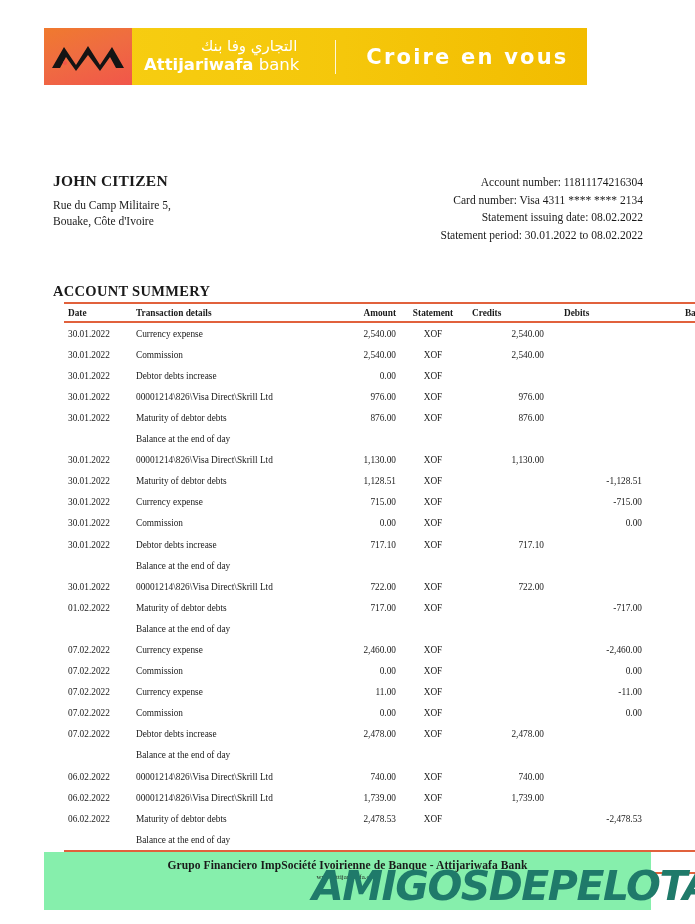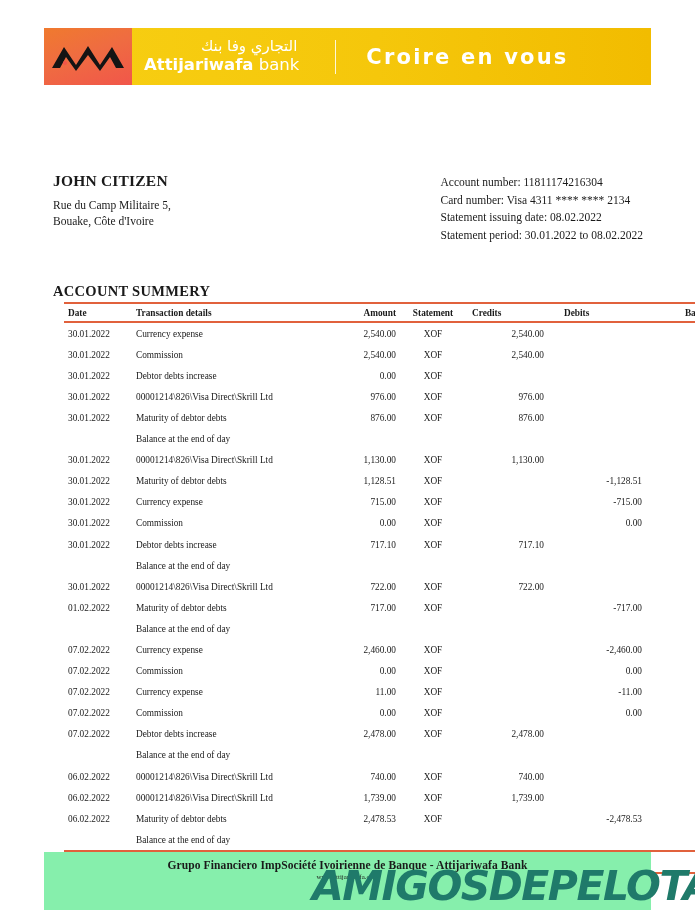--- a/index.html
+++ b/index.html
@@ -14,21 +14,21 @@
     font-family: "Liberation Serif", serif;
     color: #1a1a1a;
     overflow: hidden;
   }
 
   
   .banner {
     position: absolute;
     left: 44px;
     top: 28px;
-    width: 607px;
+    width: 543px;
     height: 57px;
     background: linear-gradient(90deg, #f7cf13 0%, #f5c70b 55%, #f2bc00 100%);
     display: flex;
     align-items: center;
     overflow: hidden;
   }
   .logo-mark {
     width: 88px;
     height: 57px;
     flex: 0 0 auto;
@@ -90,21 +90,21 @@
     margin: 0 0 7px 0;
   }
   .party-line {
     font-size: 11.5px;
     line-height: 16px;
   }
   .acct {
     position: absolute;
     right: 52px;
     top: 174px;
-    text-align: left;
+    text-align: right;
     font-size: 11.5px;
     line-height: 17.5px;
   }
 
   .section-title {
     position: absolute;
     left: 53px;
     top: 263px;
     font-size: 14.5px;
     font-weight: bold;

